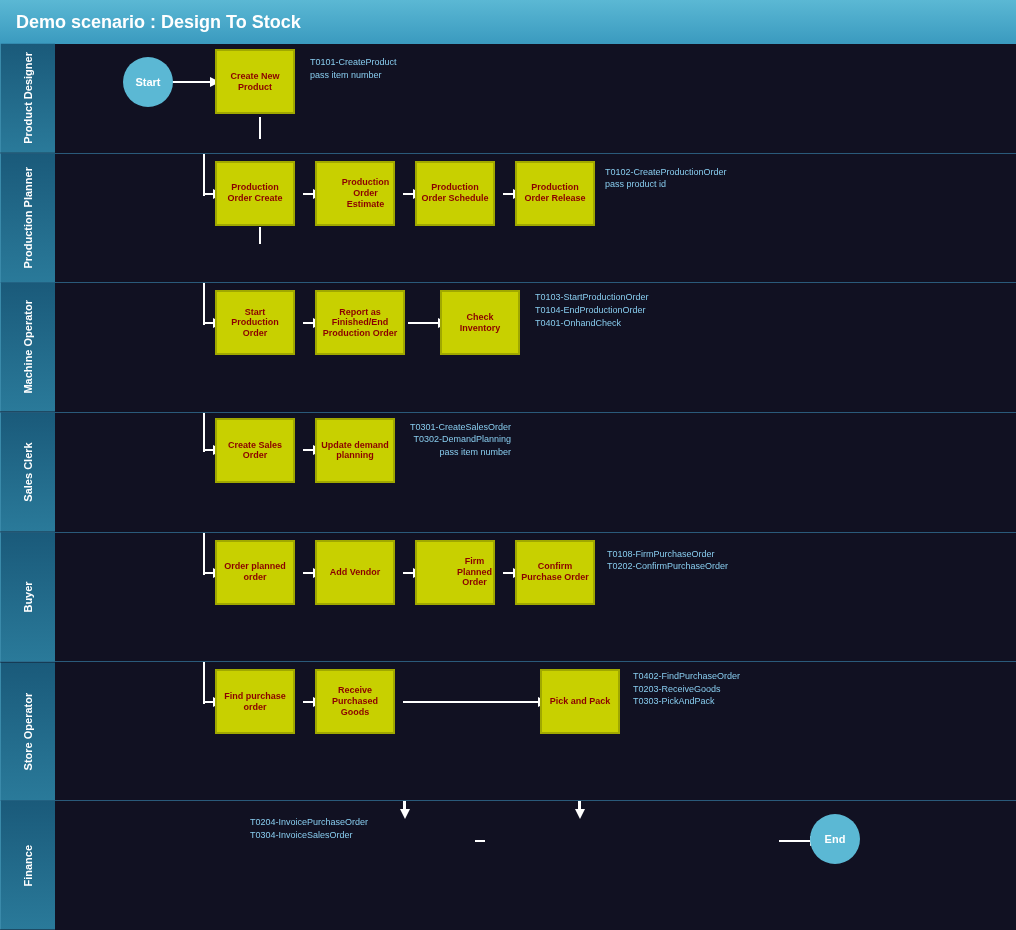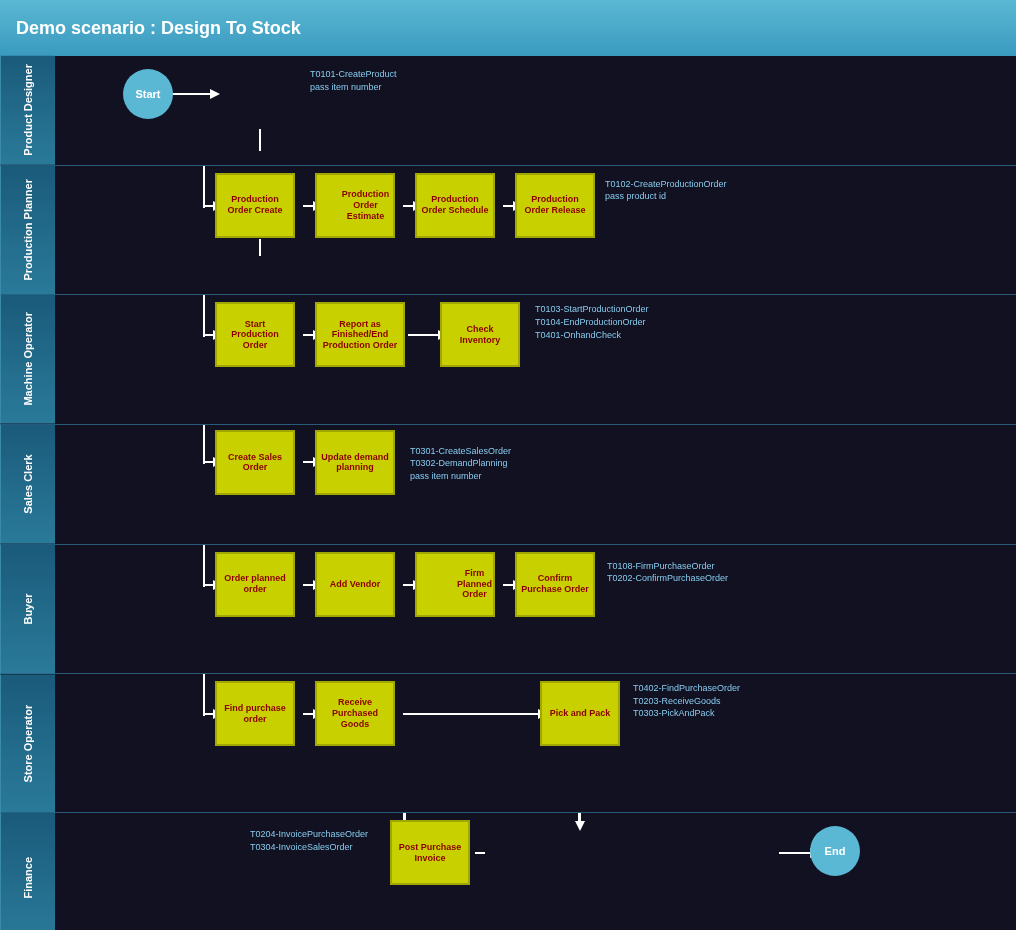--- a/index.html
+++ b/index.html
@@ -9,21 +9,21 @@
       width: 1016px;
       height: 930px;
       overflow: hidden;
     }
     .title-bar {
       background: linear-gradient(to bottom, #5bb8d4, #3a9abf);
       padding: 10px 16px;
       color: white;
       font-size: 18px;
       font-weight: bold;
-      height: 56px;
+      height: 44px;
       display: flex;
       align-items: center;
     }
     .diagram-area {
       background: #111122;
       display: flex;
       height: 886px;
     }
     .lanes-container {
       display: flex;
@@ -132,20 +132,23 @@
           <line x1="115" y1="38" x2="155" y2="38"></line>
           <polygon points="155,33 165,38 155,43"></polygon>
 
           <line x1="205" y1="73" x2="205" y2="95"></line>
         </svg>
 
         <div class="start-end-node" style="left:68px; top:13px;">
           <span>Start</span>
         </div>
 
+        <div class="process-box" style="left:160px; top:5px;">
+          <span>Create New Product</span>
+        </div>
 
         <div class="annotation" style="left:255px; top:12px;">
           <span style="white-space:pre;">T0101-CreateProduct
 pass item number</span>
         </div>
       </div>
     </div>
 
     <div class="lane" style="flex: 1.3;">
       <div class="lane-label">Production Planner</div>
@@ -221,21 +224,21 @@
           <line x1="248" y1="37" x2="258" y2="37"></line>
           <polygon points="258,32 268,37 258,42"></polygon>
         </svg>
         <div style="position:absolute; left:148px; top:0; width:2px; height:39px; background:white;"></div>
         <div class="process-box" style="left:160px; top:5px;">
           <span>Create Sales Order</span>
         </div>
         <div class="process-box" style="left:260px; top:5px;">
           <span>Update demand planning</span>
         </div>
-        <div class="annotation" style="left:355px; top:20px;">
+        <div class="annotation" style="left:355px; top:8px;text-align:right;">
           <span style="white-space:pre;">T0301-CreateSalesOrder
 T0302-DemandPlanning
 pass item number</span>
         </div>
       </div>
     </div>
 
     <div class="lane" style="flex: 1.3;">
       <div class="lane-label">Buyer</div>
       <div class="lane-content">
@@ -318,23 +321,20 @@
           <line x1="335" y1="40" x2="335" y2="40"></line>
         </svg>
 
         <div style="position:absolute; left:348px; top:0; width:2px; height:12px; background:white;"></div>
         <div style="position:absolute; left:523px; top:0; width:2px; height:12px; background:white;"></div>
 
         <div class="annotation" style="left:195px; top:15px;">
           <span style="white-space:pre;">T0204-InvoicePurchaseOrder
 T0304-InvoiceSalesOrder</span>
         </div>
-        <div class="process-box" style="left:335px; top:7px;">
-          <span>Post Purchase Invoice</span>
-        </div>
 
         <div class="start-end-node" style="left:755px; top:13px;">
           <span>End</span>
         </div>
       </div>
     </div>
 
   </div>
 </div>
 

